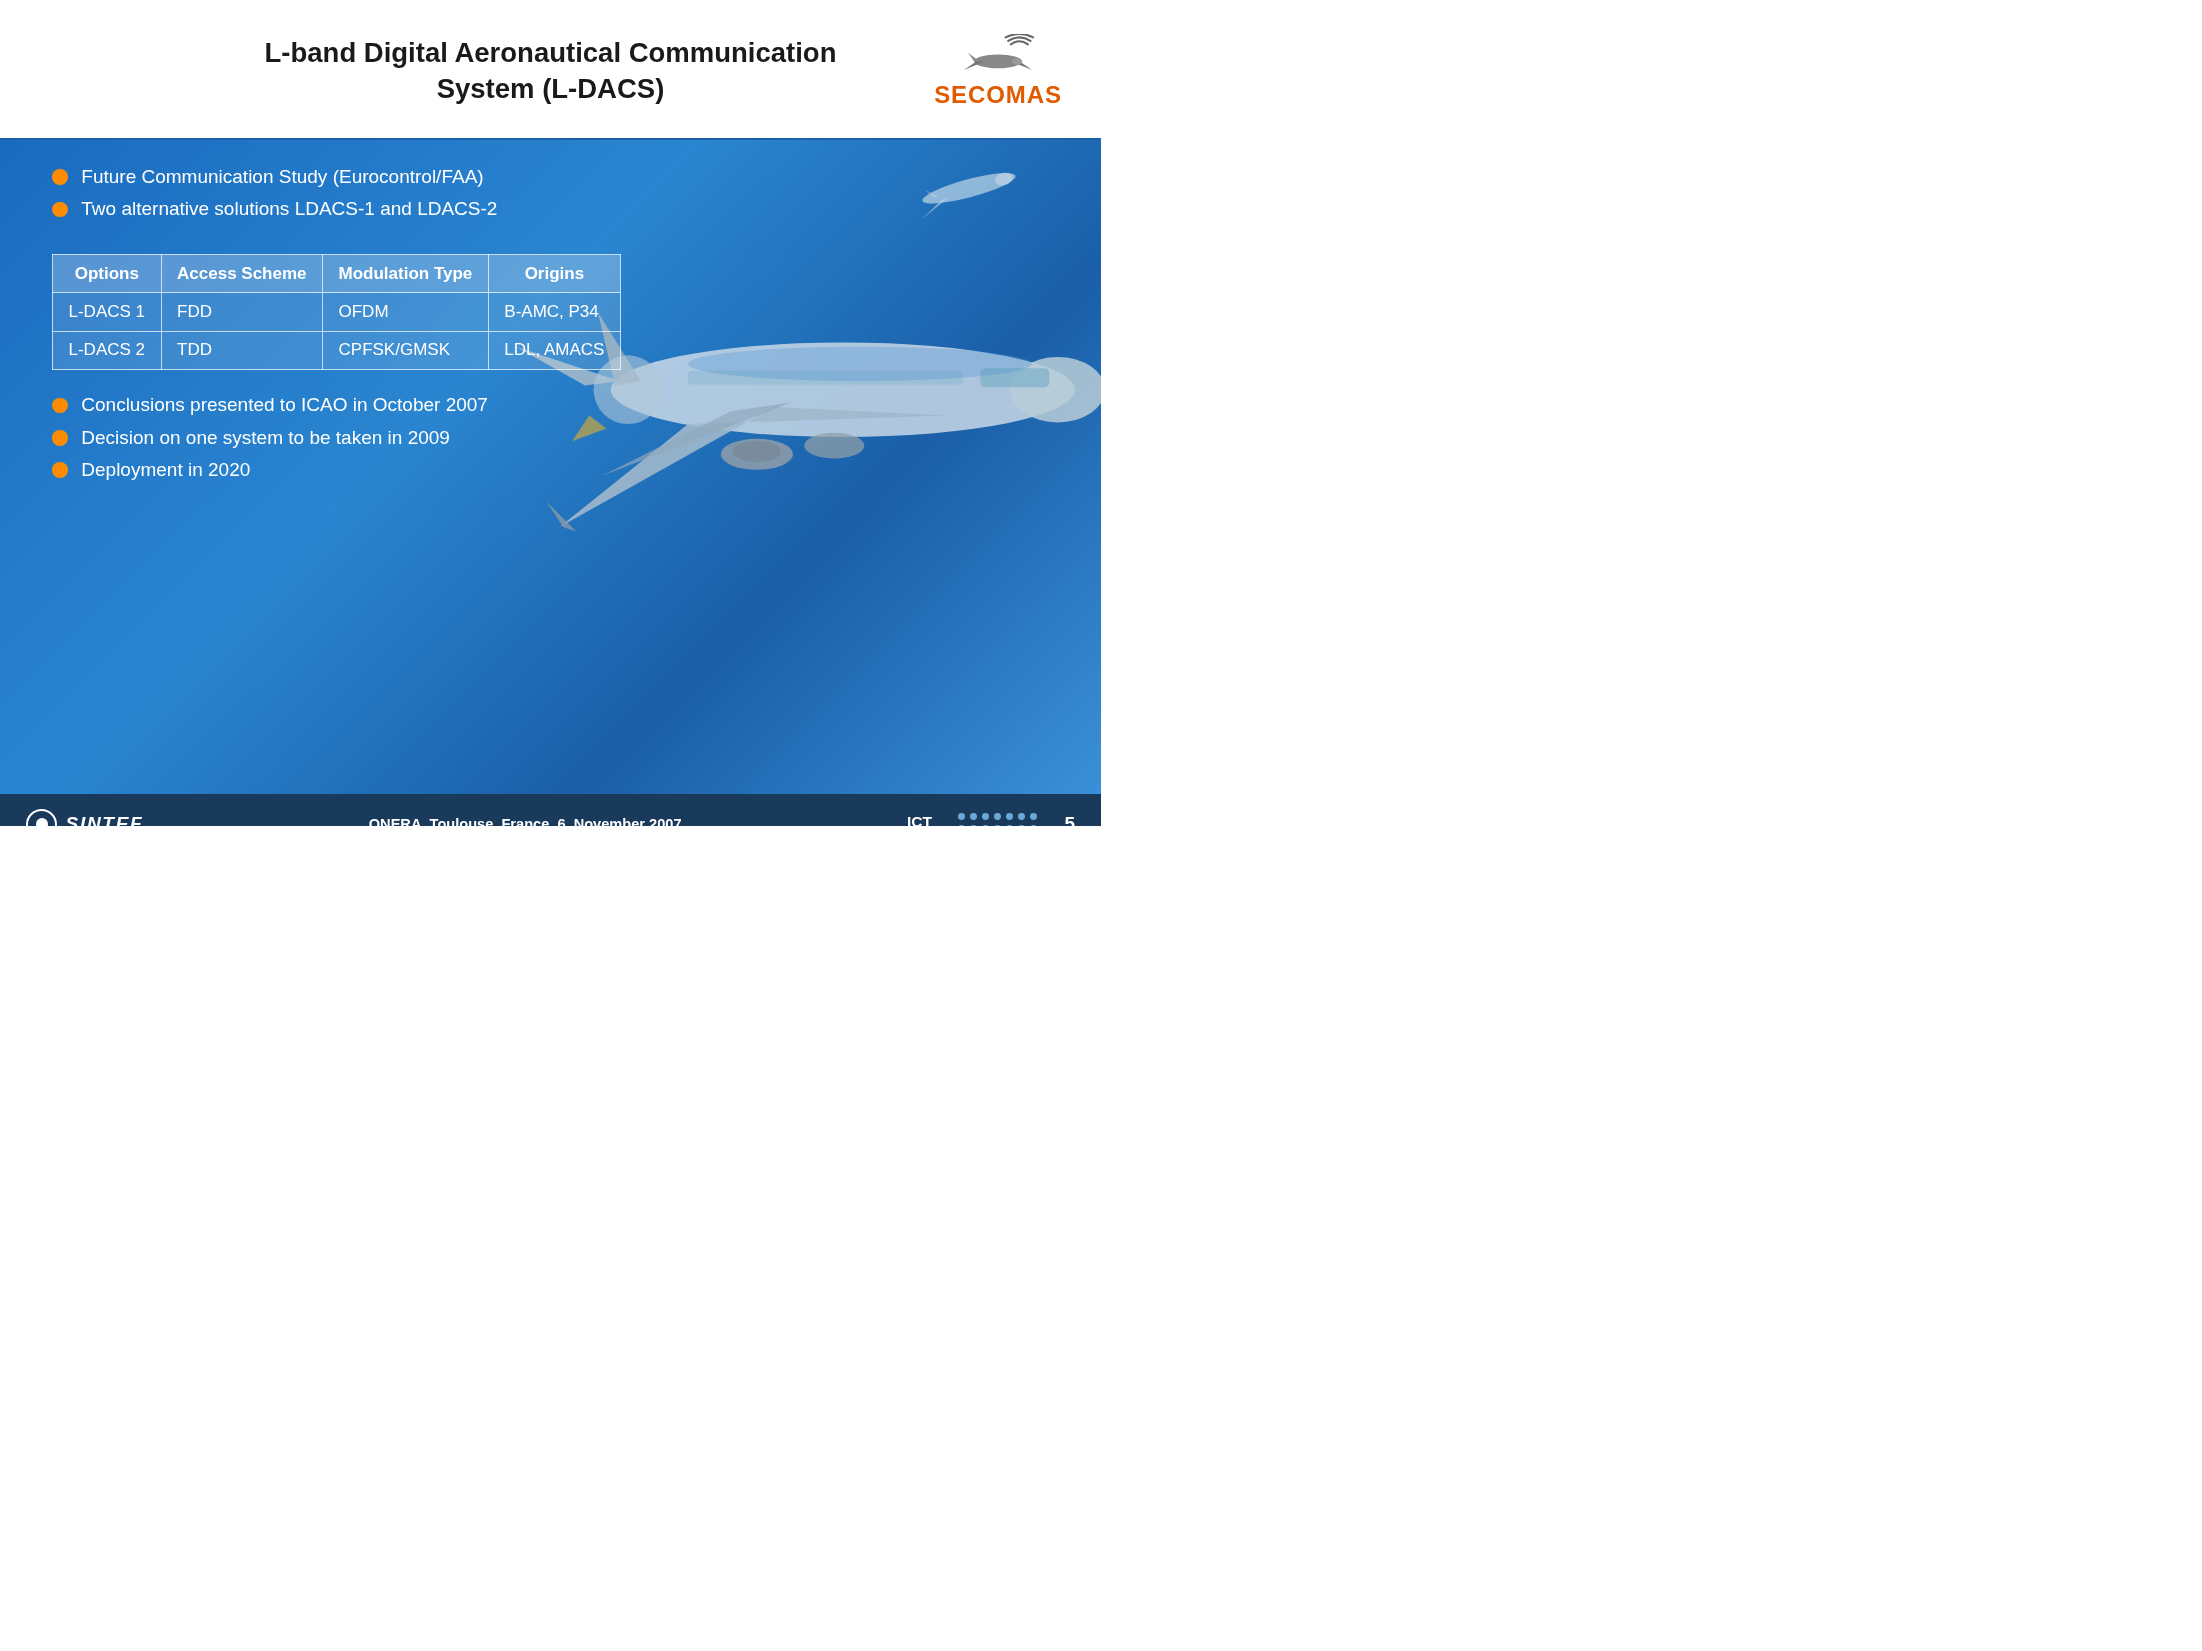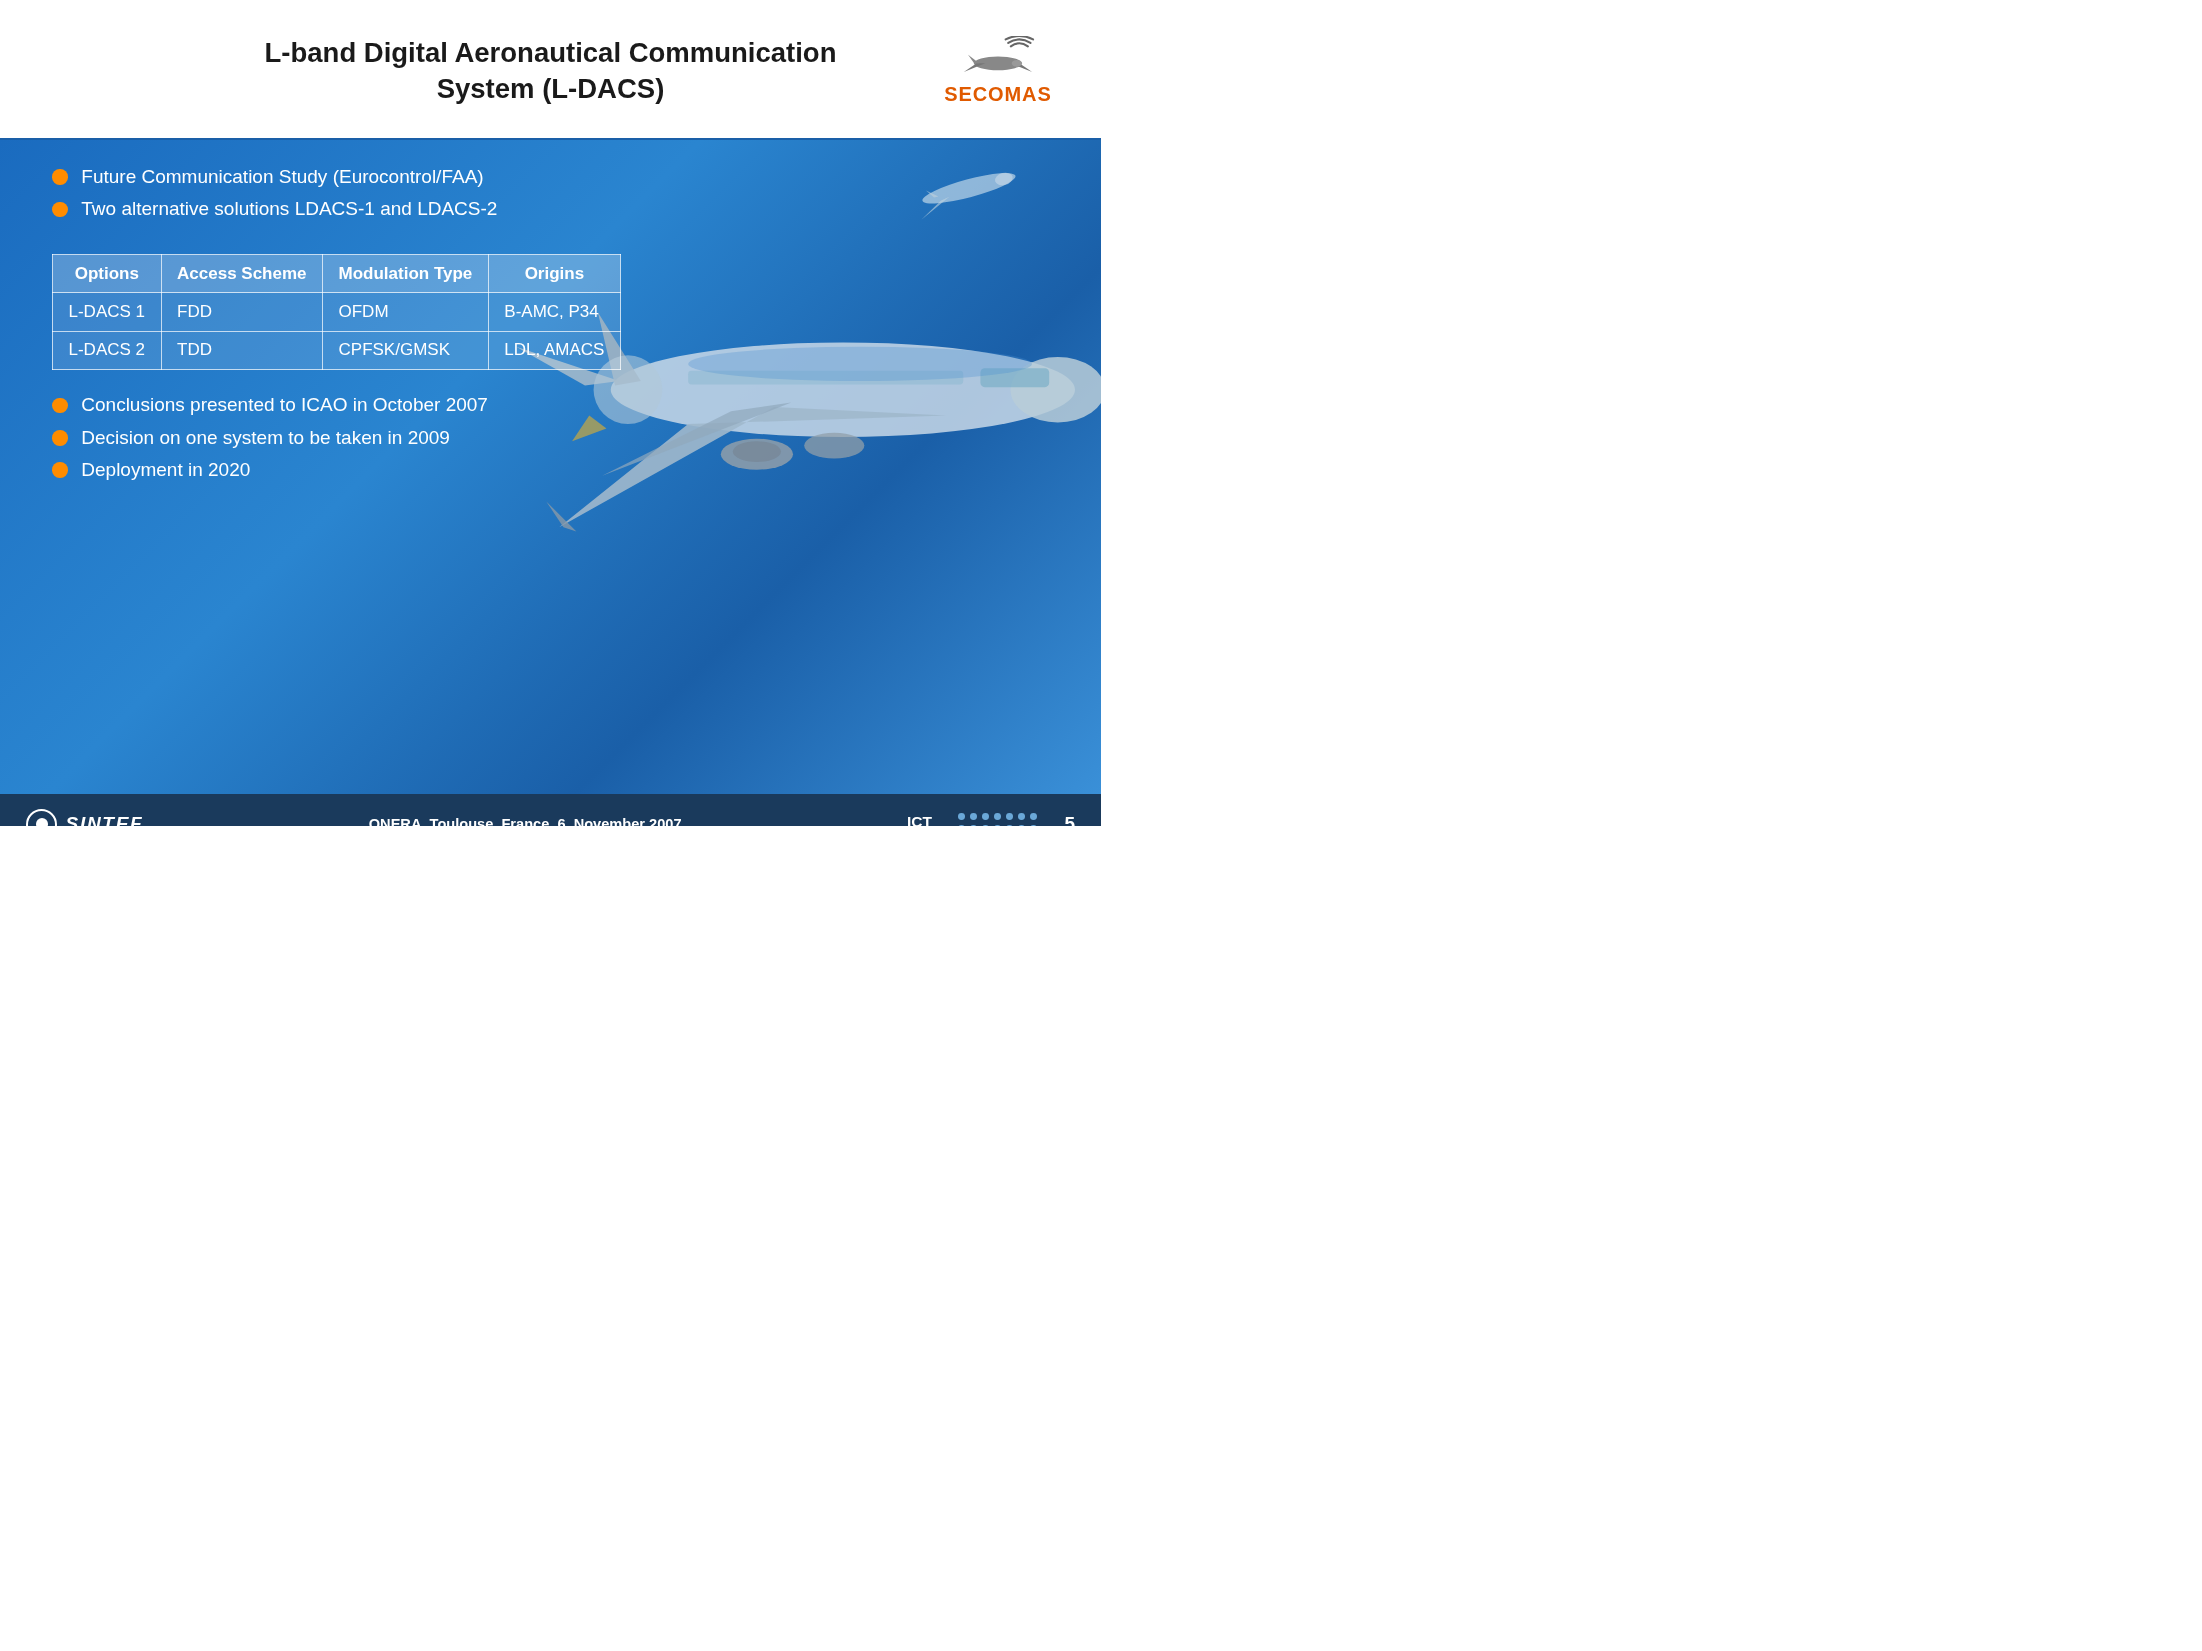--- a/index.html
+++ b/index.html
@@ -36,21 +36,21 @@
     }
 
     .logo-area {
       display: flex;
       flex-direction: column;
       align-items: center;
       width: 138px;
     }
 
     .logo-text {
-      font-size: 20px;
+      font-size: 24px;
       font-weight: bold;
       color: #1a1a1a;
       letter-spacing: 0.9px;
     }
 
     .logo-text span {
       color: #e05a00;
     }
 
     

